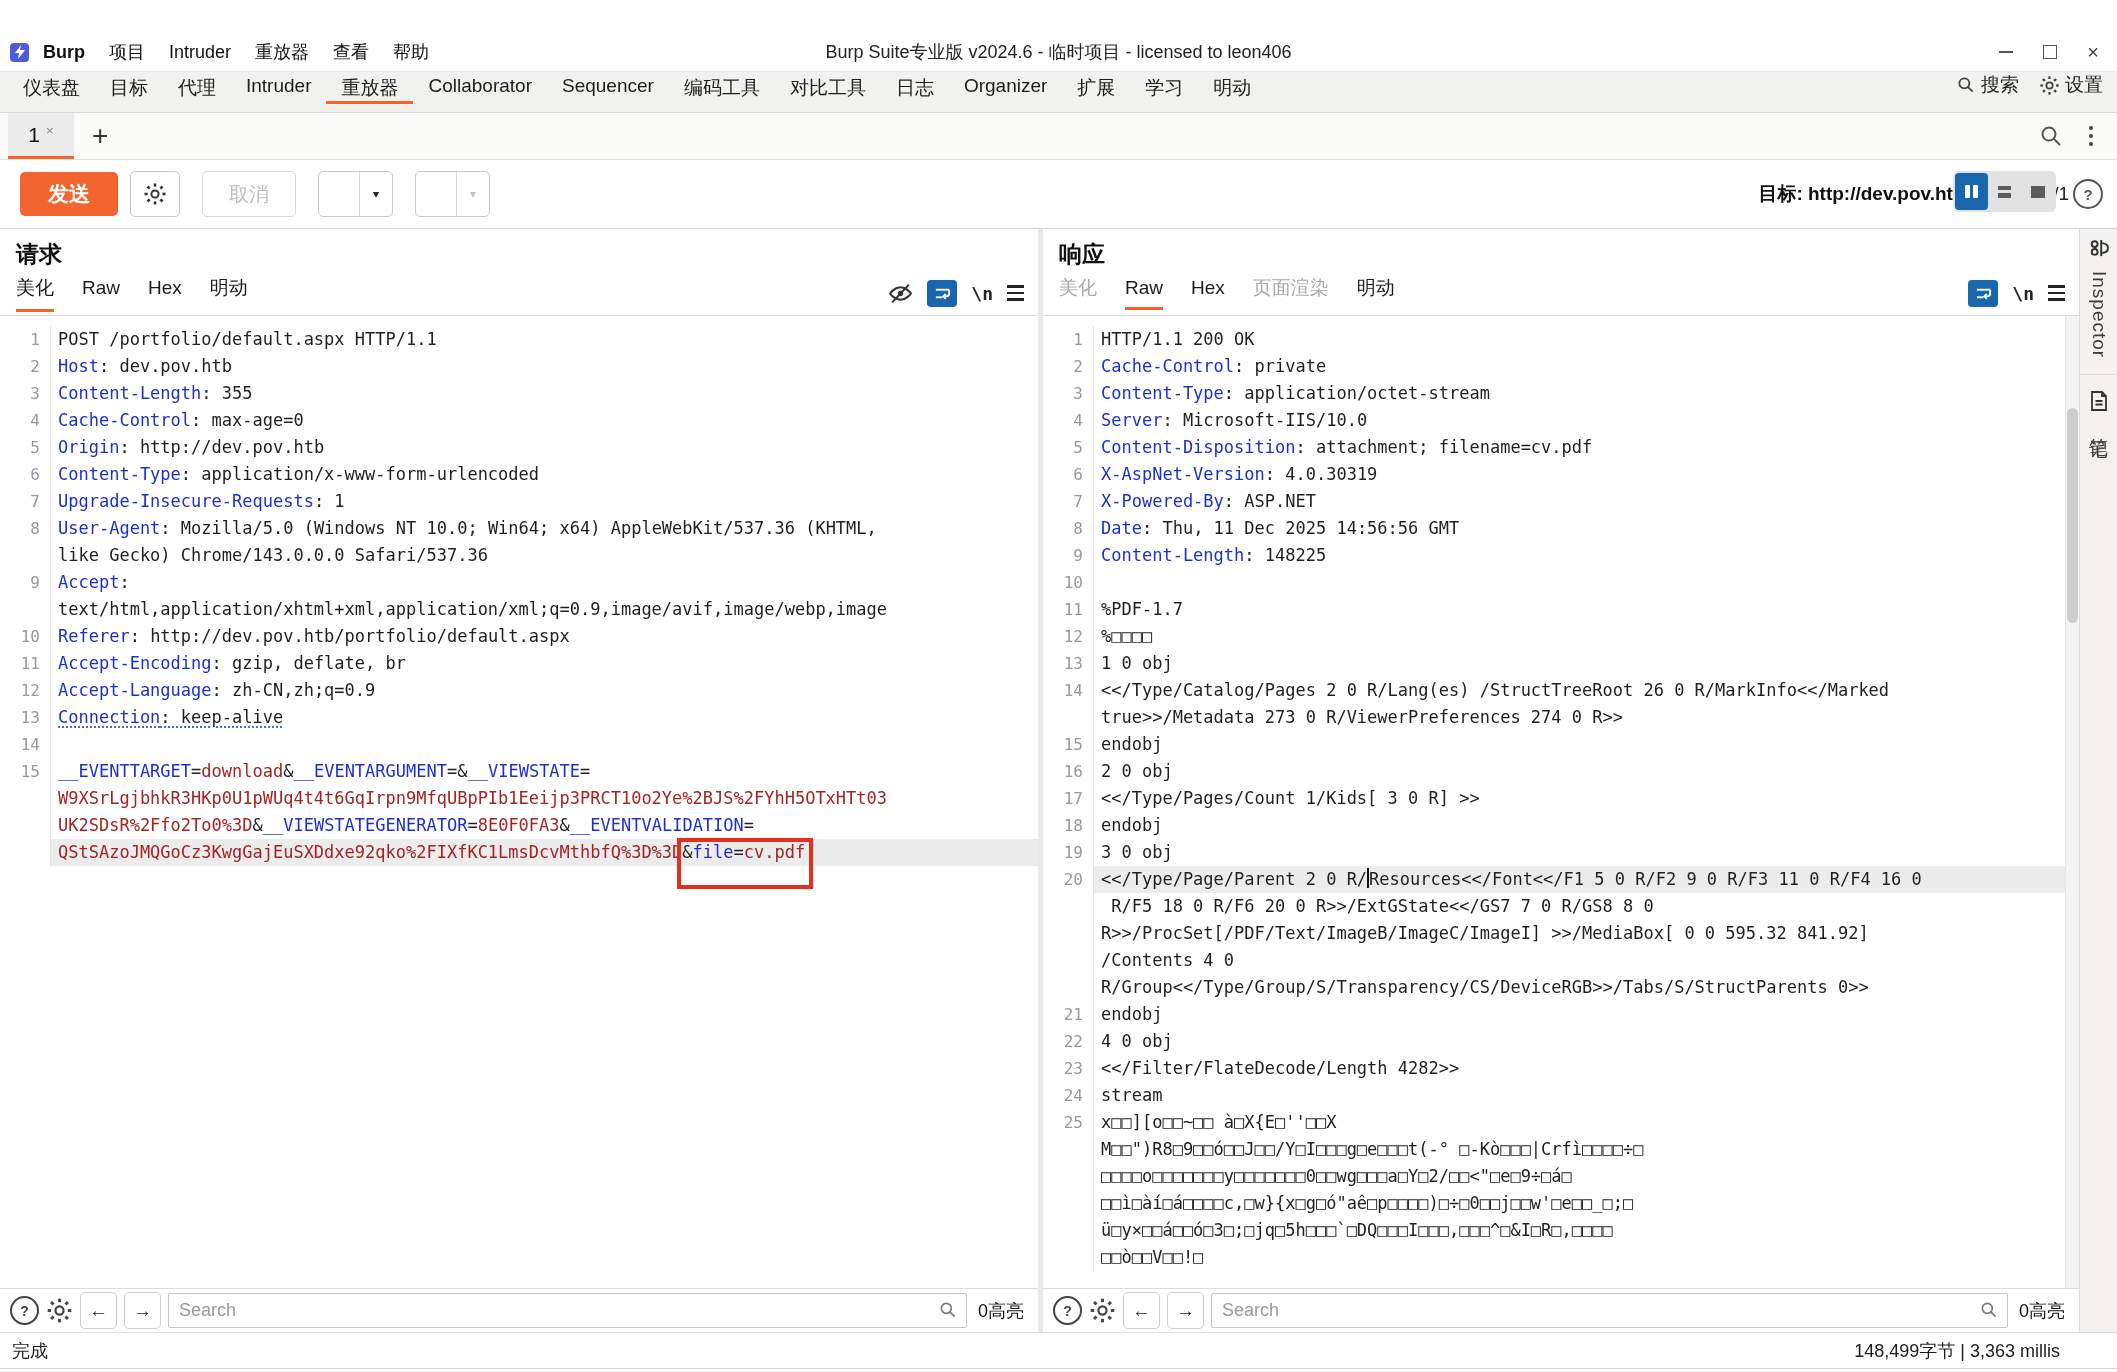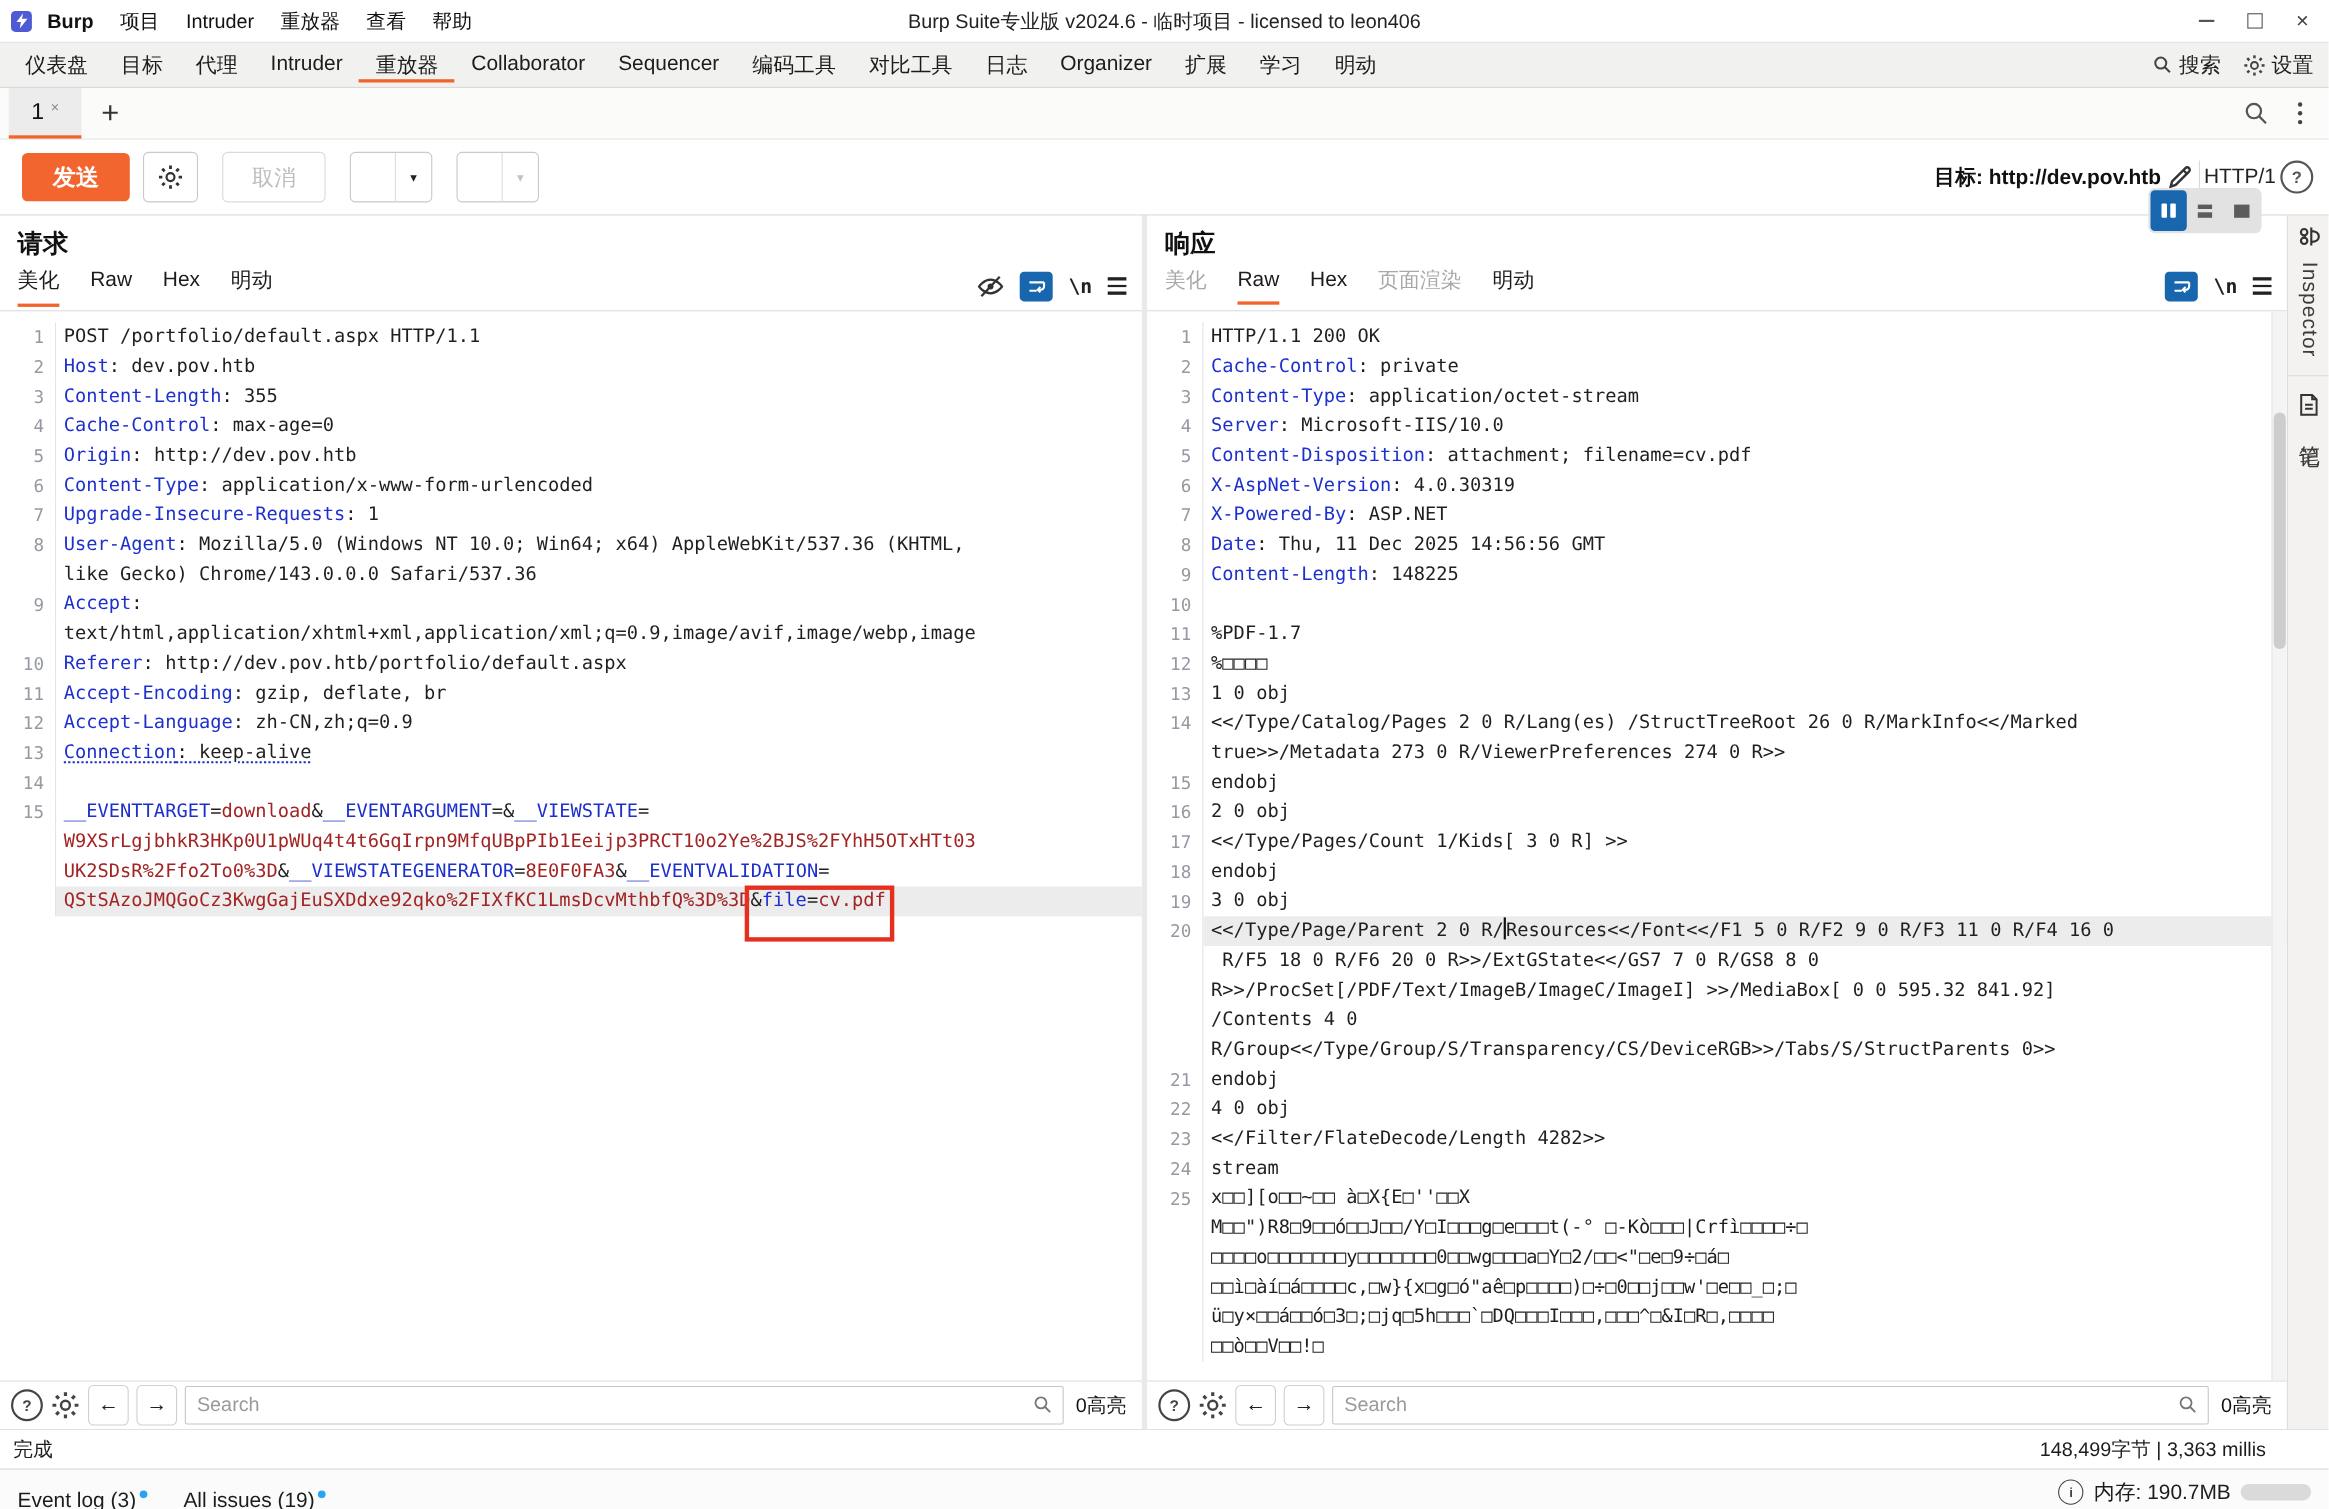--- a/index.html
+++ b/index.html
@@ -1,33 +1,33 @@
 <!DOCTYPE html>
 <html><head>
 <meta charset="utf-8">
 <style>
   html,body{margin:0;padding:0;}
   body{width:2117px;height:1372px;overflow:hidden;background:#fff;
        font-family:"Liberation Sans",sans-serif;color:#1f1f1f;position:relative;}
 
   
   .titlebar{height:38px;border-bottom:1px solid #e3e3e3;display:flex;align-items:center;
-            padding:0 18px 0 10px;position:relative;background:#fff;}
+            padding:0 18px 0 10px;position:relative;background:#fff;margin-top:33px;}
   .burp-logo{width:19px;height:19px;border-radius:4px;background:#4f5bd5;display:flex;
              align-items:center;justify-content:center;margin-right:12px;flex:none;}
   .menubar-item{font-size:18px;padding:0 12px;color:#111;}
   .menubar-item.first{font-weight:600;padding-left:2px;}
   .win-title{position:absolute;left:0;right:0;text-align:center;font-size:18px;color:#222;pointer-events:none;}
   .winctl{margin-left:auto;display:flex;align-items:center;gap:30px;z-index:2;}
   .wc-min{width:14px;height:2px;background:#555;}
   .wc-max{width:12px;height:12px;border:1.8px solid #555;}
   .wc-close{font-size:20px;color:#444;line-height:1;}
 
   
-  .modulebar{height:40px;background:#f1f1ef;border-bottom:1px solid #d9d9d9;display:flex;align-items:center;padding:0 14px 0 8px;}
+  .modulebar{height:40px;background:#f1f1ef;border-bottom:1px solid #d9d9d9;display:flex;align-items:flex-start;padding:0 14px 0 8px;}
   .mtab{display:flex;align-items:center;padding:3px 15px 0 15px;font-size:19px;color:#1c1c1c;border-bottom:3px solid transparent;}
   .mtab.active{border-bottom-color:#f2642c;}
   .modulebar .spacer{flex:1;}
   .mb-right{display:flex;align-items:center;gap:20px;font-size:19px;color:#222;}
   .mb-right .grp{display:flex;align-items:center;gap:5px;}
 
   
   .docbar{height:46px;background:#fbfbfa;border-bottom:1px solid #e0e0e0;display:flex;align-items:stretch;padding:0 18px 0 8px;}
   .doctab{width:66px;background:#ececec;border-bottom:3px solid #f2642c;display:flex;align-items:center;justify-content:center;gap:6px;}
   .doctab .num{font-size:21px;color:#111;}

